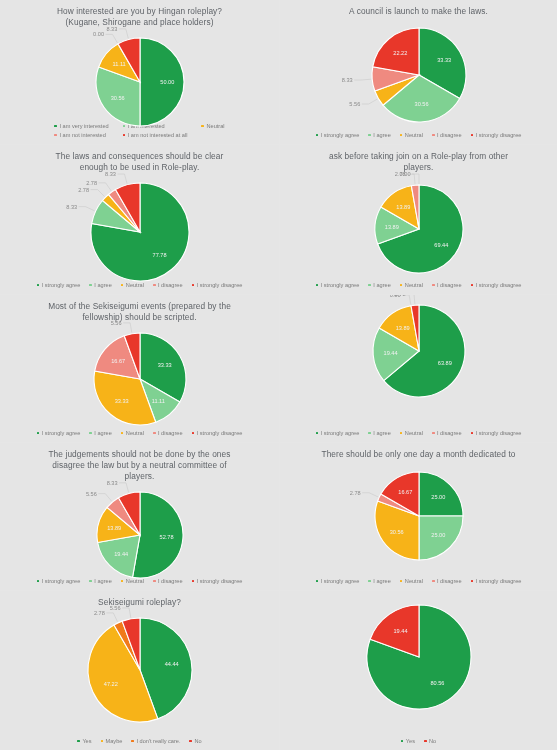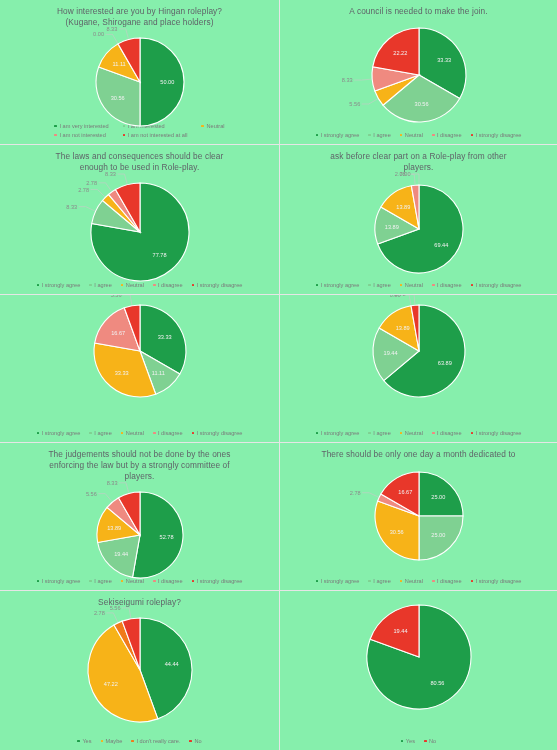--- a/index.html
+++ b/index.html
@@ -11,21 +11,21 @@
   }
   .grid {
     width: 557px; height: 750px;
     display: grid;
     grid-template-columns: 280px 277px;
     grid-template-rows: 145px 150px 148px 148px 159px;
     background: #ffffff;
   }
   .cell {
     position: relative;
-    background: #86efac;
+    background: #e5e5e5;
     border-right: 1px solid #e6e6e6;
     border-bottom: 1px solid #e6e6e6;
     overflow: hidden;
     display: flex;
     flex-direction: column;
     align-items: center;
   }
   .cell:nth-child(2n) { border-right: none; }
   .cell:nth-child(9), .cell:nth-child(10) { border-bottom: none; }
 
@@ -136,21 +136,21 @@
           <span>I am not interested</span>
         </div>
         <div class="legend-item">
           <span class="legend-swatch" style="background: rgb(232, 55, 42);"></span>
           <span>I am not interested at all</span>
         </div>
       </div>
     </div>
     <div class="cell">
       <div class="chart-title">
-        <div>A council is needed to make the join.</div>
+        <div>A council is launch to make the laws.</div>
       </div>
       <div class="plot">
         <div class="pie-wrap" style="top: 4px;">
           <svg width="200" height="118" viewBox="0 0 200 118">
             <path d="M 100 54 L 100 7 A 47 47 0 0 1 140.70811491360232 77.49147462763776 Z" fill="#1e9e4a" stroke="#ffffff" stroke-width="1.1"></path>
             <path d="M 100 54 L 140.70811491360232 77.49147462763776 A 47 47 0 0 1 63.99380213423567 84.20850402207016 Z" fill="#7fd192" stroke="#ffffff" stroke-width="1.1"></path>
             <path d="M 100 54 L 63.99380213423567 84.20850402207016 A 47 47 0 0 1 55.82883829894298 70.05952907089974 Z" fill="#f7b318" stroke="#ffffff" stroke-width="1.1"></path>
             <path d="M 100 54 L 55.82883829894298 70.05952907089974 A 47 47 0 0 1 53.71517561500445 45.83207298942253 Z" fill="#ef8a80" stroke="#ffffff" stroke-width="1.1"></path>
             <path d="M 100 54 L 53.71517561500445 45.83207298942253 A 47 47 0 0 1 99.99999999999999 7 Z" fill="#e8372a" stroke="#ffffff" stroke-width="1.1"></path>
             <text x="125.2344543610775" y="41.42735737422011" text-anchor="middle" class="slice-label">33.33</text>
@@ -229,21 +229,21 @@
           <span>I disagree</span>
         </div>
         <div class="legend-item">
           <span class="legend-swatch" style="background: rgb(232, 55, 42);"></span>
           <span>I strongly disagree</span>
         </div>
       </div>
     </div>
     <div class="cell">
       <div class="chart-title">
-        <div>ask before clear part on a Role-play from other</div>
+        <div>ask before taking join on a Role-play from other</div>
         <div>players.</div>
       </div>
       <div class="plot">
         <div class="pie-wrap" style="top: 4px;">
           <svg width="200" height="114" viewBox="0 0 200 114">
             <path d="M 100 52 L 100 8 A 44 44 0 1 1 58.65772873934391 67.06043183346112 Z" fill="#1e9e4a" stroke="#ffffff" stroke-width="1.1"></path>
             <path d="M 100 52 L 58.65772873934391 67.06043183346112 A 44 44 0 0 1 61.89027540003186 30.007981199658282 Z" fill="#7fd192" stroke="#ffffff" stroke-width="1.1"></path>
             <path d="M 100 52 L 61.89027540003186 30.007981199658282 A 44 44 0 0 1 92.35343003265086 8.669526107663742 Z" fill="#f7b318" stroke="#ffffff" stroke-width="1.1"></path>
             <path d="M 100 52 L 92.35343003265086 8.669526107663742 A 44 44 0 0 1 99.99999999999999 8 Z" fill="#ef8a80" stroke="#ffffff" stroke-width="1.1"></path>
             <text x="122.34865230677711" y="69.64404487563195" text-anchor="middle" class="slice-label">69.44</text>
@@ -273,20 +273,24 @@
           <span class="legend-swatch" style="background: rgb(239, 138, 128);"></span>
           <span>I disagree</span>
         </div>
         <div class="legend-item">
           <span class="legend-swatch" style="background: rgb(232, 55, 42);"></span>
           <span>I strongly disagree</span>
         </div>
       </div>
     </div>
     <div class="cell">
+      <div class="chart-title">
+        <div>Most of the Sekiseigumi events (prepared by the</div>
+        <div>fellowship) should be scripted.</div>
+      </div>
       <div class="plot">
         <div class="pie-wrap" style="top: 2px;">
           <svg width="200" height="118" viewBox="0 0 200 118">
             <path d="M 100 54 L 100 8 A 46 46 0 0 1 139.84198480905758 76.99165601853908 Z" fill="#1e9e4a" stroke="#ffffff" stroke-width="1.1"></path>
             <path d="M 100 54 L 139.84198480905758 76.99165601853908 A 46 46 0 0 1 115.74499691680029 97.22146540886772 Z" fill="#7fd192" stroke="#ffffff" stroke-width="1.1"></path>
             <path d="M 100 54 L 115.74499691680029 97.22146540886772 A 46 46 0 0 1 54.6949451876229 46.03432310173791 Z" fill="#f7b318" stroke="#ffffff" stroke-width="1.1"></path>
             <path d="M 100 54 L 54.6949451876229 46.03432310173791 A 46 46 0 0 1 84.25500308319968 10.778534591132285 Z" fill="#ef8a80" stroke="#ffffff" stroke-width="1.1"></path>
             <path d="M 100 54 L 84.25500308319968 10.778534591132285 A 46 46 0 0 1 99.99999999999999 8 Z" fill="#e8372a" stroke="#ffffff" stroke-width="1.1"></path>
             <text x="124.69755107679924" y="41.73741360030053" text-anchor="middle" class="slice-label">33.33</text>
             <text x="118.33764045364303" y="77.84310743902788" text-anchor="middle" class="slice-label">11.11</text>
@@ -357,21 +361,21 @@
         </div>
         <div class="legend-item">
           <span class="legend-swatch" style="background: rgb(232, 55, 42);"></span>
           <span>I strongly disagree</span>
         </div>
       </div>
     </div>
     <div class="cell">
       <div class="chart-title">
         <div>The judgements should not be done by the ones</div>
-        <div>enforcing the law but by a strongly committee of</div>
+        <div>disagree the law but by a neutral committee of</div>
         <div>players.</div>
       </div>
       <div class="plot">
         <div class="pie-wrap" style="top: 2px;">
           <svg width="200" height="112" viewBox="0 0 200 112">
             <path d="M 100 51 L 100 8 A 43 43 0 1 1 92.52721571372696 93.34569039478316 Z" fill="#1e9e4a" stroke="#ffffff" stroke-width="1.1"></path>
             <path d="M 100 51 L 92.52721571372696 93.34569039478316 A 43 43 0 0 1 57.65430960521684 58.47278428627302 Z" fill="#7fd192" stroke="#ffffff" stroke-width="1.1"></path>
             <path d="M 100 51 L 57.65430960521684 58.47278428627302 A 43 43 0 0 1 67.05815939940712 23.362432490446437 Z" fill="#f7b318" stroke="#ffffff" stroke-width="1.1"></path>
             <path d="M 100 51 L 67.05815939940712 23.362432490446437 A 43 43 0 0 1 78.50779980875699 13.756405504576584 Z" fill="#ef8a80" stroke="#ffffff" stroke-width="1.1"></path>
             <path d="M 100 51 L 78.50779980875699 13.756405504576584 A 43 43 0 0 1 100.00000000000003 8 Z" fill="#e8372a" stroke="#ffffff" stroke-width="1.1"></path>

